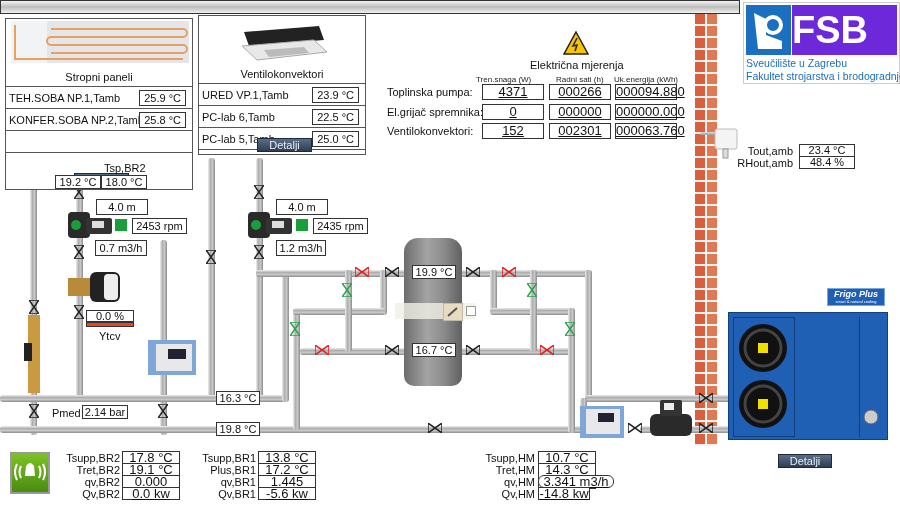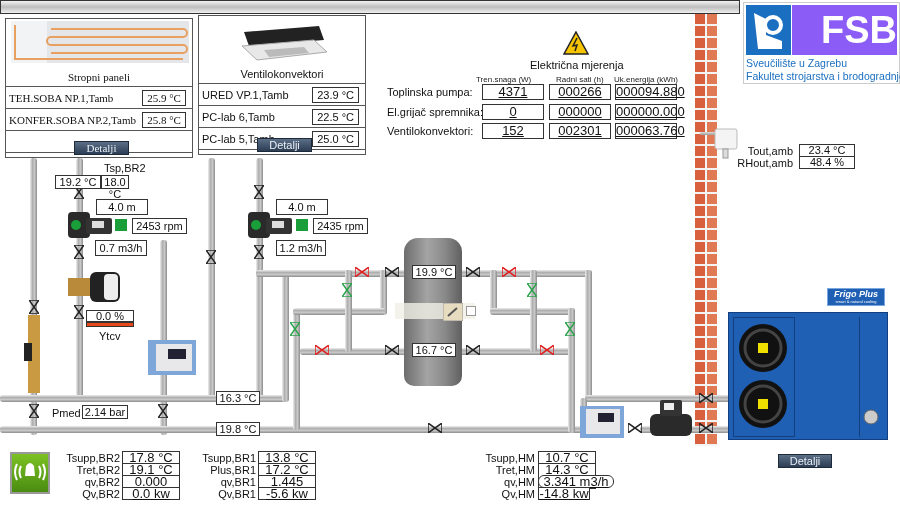--- a/index.html
+++ b/index.html
@@ -31,21 +31,21 @@
 
 <div class="brick"></div>
 
 <div class="abs" style="left:743px;top:2px;width:157px;height:82px;background:#fff;border:1px solid #ccc;">
   <div class="abs" style="left:2px;top:2px;width:45px;height:50px;background:#1a6fc0;">
     <svg width="45" height="50">
         <path d="M8 8 L20 14 L20 30 L36 36 L36 44 L12 44 Z" fill="#fff"></path>
         <circle cx="27" cy="20" r="8" fill="none" stroke="#fff" stroke-width="4"></circle>
       </svg>
   </div>
-  <div class="abs" style="left:48px;top:2px;width:105px;height:50px;background:#8b5cf6;color:#fff;font-size:38px;font-weight:bold;line-height:50px;text-align:right;">FSB</div>
+  <div class="abs" style="left:48px;top:2px;width:105px;height:50px;background:#6d28d9;color:#fff;font-size:38px;font-weight:bold;line-height:50px;text-align:left;">FSB</div>
   <div class="abs" style="left:2px;top:54px;font-size:10.5px;color:#1a6fc0;">Sveučilište u Zagrebu</div>
   <div class="abs" style="left:2px;top:67px;font-size:10.5px;color:#1a6fc0;white-space:nowrap;">Fakultet strojarstva i brodogradnje</div>
 </div>
 
 <div class="pipe-v" style="left:30px;top:158px;height:240px;"></div>
 <div class="pipe-v" style="left:76px;top:158px;height:240px;"></div>
 <div class="pipe-v" style="left:208px;top:158px;height:240px;"></div>
 <div class="pipe-v" style="left:256px;top:158px;height:240px;"></div>
 <div class="pipe-v" style="left:160px;top:240px;height:195px;"></div>
 <div class="pipe-v" style="left:30px;top:400px;height:35px;"></div>
@@ -142,21 +142,21 @@
 <svg class="valve" style="left:290px;top:322px;width:10px;height:14px;" viewBox="0 0 10 14">
     <path d="M0 0 L10 0 L0 14 L10 14 Z" fill="none" stroke="#2aa34a" stroke-width="1.5"></path>
   </svg>
 <svg class="valve" style="left:527px;top:283px;width:10px;height:14px;" viewBox="0 0 10 14">
     <path d="M0 0 L10 0 L0 14 L10 14 Z" fill="none" stroke="#2aa34a" stroke-width="1.5"></path>
   </svg>
 <svg class="valve" style="left:565px;top:322px;width:10px;height:14px;" viewBox="0 0 10 14">
     <path d="M0 0 L10 0 L0 14 L10 14 Z" fill="none" stroke="#2aa34a" stroke-width="1.5"></path>
   </svg>
 
-<div class="panel" style="left:5px;top:18px;width:188px;height:140px;font-family:Liberation Serif, serif;">
+<div class="panel" style="left:5px;top:18px;width:188px;height:172px;">
   <div class="imgarea">
     <svg class="abs" style="left:5px;top:2px;" width="178" height="42" viewBox="0 0 178 42">
       <rect x="0" y="0" width="178" height="42" fill="#e4e6ea"></rect>
       <rect x="0" y="0" width="36" height="42" fill="#f2f3f5"></rect>
       <g fill="none" stroke="#e8a060" stroke-width="2">
         <path d="M4 4 L4 38 L172 38"></path>
         <path d="M40 8 L172 8 M172 8 A4 4 0 0 1 172 16 L40 16 M40 16 A4 4 0 0 0 40 24 L172 24 M172 24 A4 4 0 0 1 172 32 L40 32"></path>
       </g>
     </svg>
     <div class="ptitle">Stropni paneli</div>
@@ -225,21 +225,21 @@
     <rect x="1" y="1" width="22" height="20" rx="2" fill="#f4f4f4" stroke="#bbb"></rect>
     <rect x="9" y="21" width="5" height="9" fill="#ddd" stroke="#999"></rect>
   </svg>
 <div class="rlabel" style="left:735px;top:145px;width:58px;">Tout,amb</div>
 <div class="vbox" style="left:799px;top:144px;width:56px;height:13px;line-height:11px;">23.4 °C</div>
 <div class="rlabel" style="left:735px;top:157px;width:58px;">RHout,amb</div>
 <div class="vbox" style="left:799px;top:156px;width:56px;height:13px;line-height:11px;">48.4 %</div>
 
 <div class="label" style="left:104px;top:162px;">Tsp,BR2</div>
 <div class="vbox" style="left:55px;top:175px;width:46px;height:14px;line-height:12px;">19.2 °C</div>
-<div class="vbox" style="left:101px;top:175px;width:28px;height:14px;line-height:12px;">18.0 °C</div>
+<div class="vbox" style="left:101px;top:175px;width:46px;height:14px;line-height:12px;">18.0 °C</div>
 <div class="vbox" style="left:96px;top:199px;width:52px;">4.0 m</div>
 <svg class="abs" style="left:66px;top:210px;" width="48" height="30" viewBox="0 0 48 30">
     <rect x="2" y="2" width="22" height="26" rx="4" fill="#2a2a2a"></rect>
     <rect x="20" y="8" width="26" height="16" rx="2" fill="#333"></rect>
     <rect x="26" y="11" width="12" height="7" fill="#ddd"></rect>
     <circle cx="10" cy="15" r="5" fill="#1a9e3a"></circle>
   </svg>
 <div class="abs" style="left:115px;top:219px;width:12px;height:12px;background:#1a9e3a;"></div>
 <div class="vbox" style="left:132px;top:218px;width:55px;">2453 rpm</div>
 <div class="vbox" style="left:95px;top:240px;width:52px;">0.7 m3/h</div>

